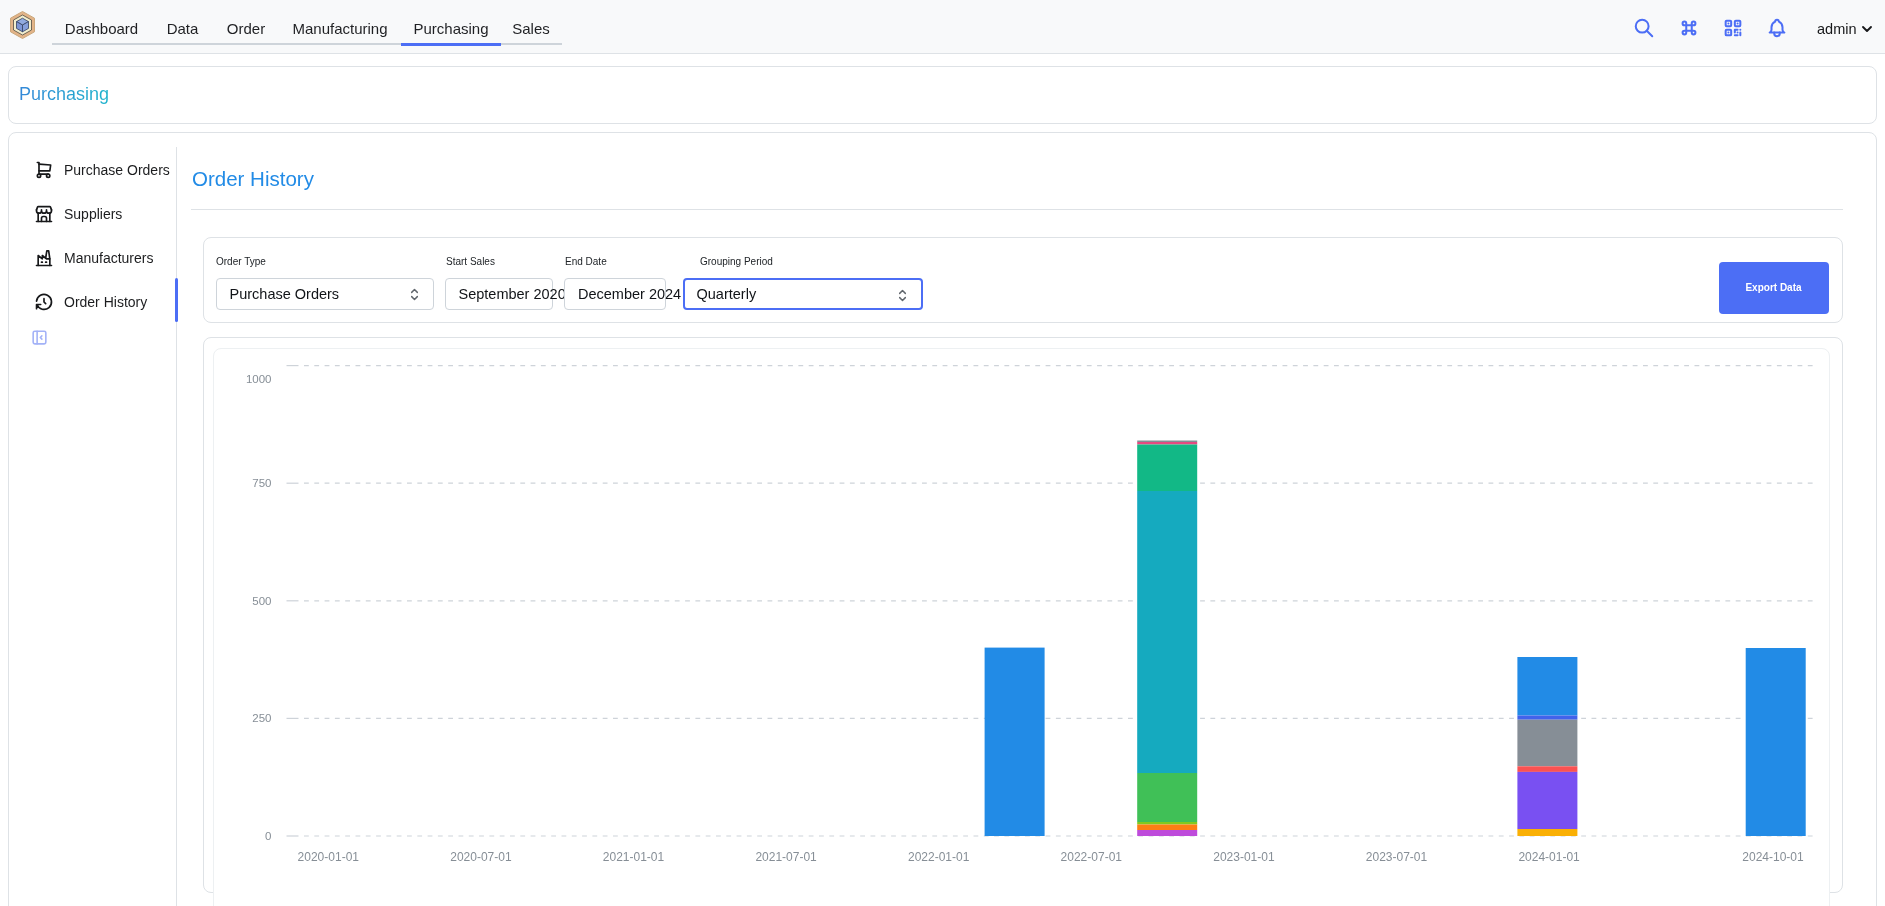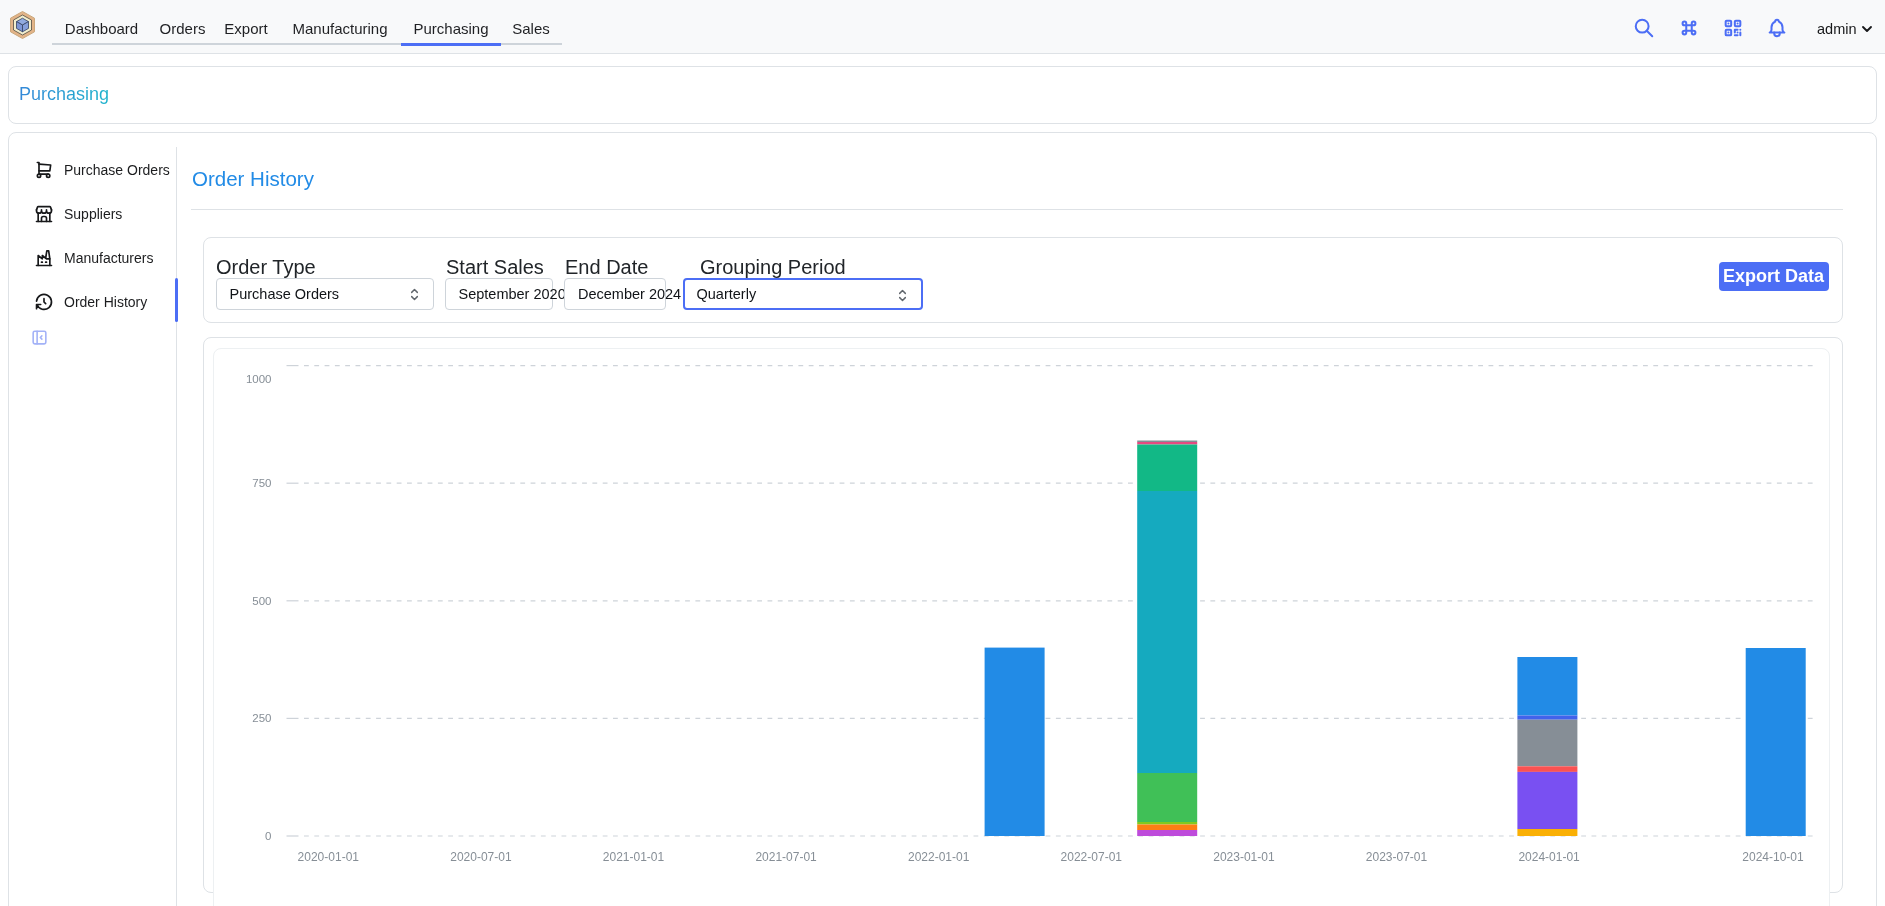--- a/index.html
+++ b/index.html
@@ -22,47 +22,47 @@
   background:#fff; border:1px solid #dee2e6; border-radius:8px; }
 #sidediv { position:absolute; left:167px; top:14px; width:1px; height:790px; background:#dee2e6; }
 #activebar { position:absolute; left:165.8px; top:145px; width:3.2px; height:44px; background:#4c6ef5; border-radius:2px; }
 .sideitem { position:absolute; left:25px; display:flex; align-items:center; gap:10px;
   font-size:14px; color:#1c1d1f; white-space:nowrap; }
 .sideitem svg { flex:0 0 auto; }
 #heading { position:absolute; left:183px; top:34px; font-size:20.5px; color:#228be6; }
 #hdivider { position:absolute; left:182px; top:75.5px; width:1652px; height:1px; background:#dee2e6; }
 #fcard { position:absolute; left:193.5px; top:104px; width:1640px; height:86px;
   background:#fff; border:1px solid #dee2e6; border-radius:8px; }
-.flabel { position:absolute; top:18px; font-size:20px; color:#212529; white-space:nowrap; }
+.flabel { position:absolute; top:18px; font-size:10px; color:#212529; white-space:nowrap; }
 .finput { position:absolute; top:40px; height:32px; background:#fff; border:1px solid #ced4da;
   border-radius:4px; font-size:14.5px; color:#111418; display:flex; align-items:center;
   padding-left:13px; white-space:nowrap; }
 #gsel { border:2px solid #4c6ef5; padding-left:12px; }
 .selchev { position:absolute; right:10px; top:7px; }
-#exportbtn { position:absolute; left:1515px; top:23.5px; width:110px; height:29px;
-  background:#4c6ef5; border-radius:4px; color:#fff; font-size:18px; font-weight:600;
+#exportbtn { position:absolute; left:1515px; top:23.5px; width:110px; height:52px;
+  background:#4c6ef5; border-radius:4px; color:#fff; font-size:10px; font-weight:600;
   display:flex; align-items:center; justify-content:center; }
 #ccard { position:absolute; left:193.5px; top:204px; width:1640px; height:556px;
   background:#fff; border:1px solid #dee2e6; border-radius:8px; }
 #cinner { position:absolute; left:9px; top:10px; width:1617px; height:665px;
   background:#fff; border:1px solid #edf0f2; border-radius:8px; }
 </style>
 </head>
 <body>
 <div id="navbar">
   <svg class="abs" style="left:9px;top:10px" width="27" height="30" viewBox="0 0 27 30">
     <polygon points="13.5,1.5 25.5,8.2 25.5,21.8 13.5,28.5 1.5,21.8 1.5,8.2" fill="#e3b488" stroke="#caa87c" stroke-width="1"></polygon>
     <polygon points="13.5,5 22.5,10 22.5,20 13.5,25 4.5,20 4.5,10" fill="#f2eecd" stroke="#3a3a34" stroke-width="0.7"></polygon>
     <polygon points="13.5,8.2 19.5,11.6 13.5,15 7.5,11.6" fill="#92abdf" stroke="#33415f" stroke-width="0.8"></polygon>
     <polygon points="7.5,11.6 13.5,15 13.5,21.8 7.5,18.4" fill="#7e97d6" stroke="#33415f" stroke-width="0.8"></polygon>
     <polygon points="19.5,11.6 13.5,15 13.5,21.8 19.5,18.4" fill="#87a0da" stroke="#33415f" stroke-width="0.8"></polygon>
   </svg>
   <span class="tab" style="left:101.5px">Dashboard</span>
-  <span class="tab" style="left:182.5px">Orders</span>
-  <span class="tab" style="left:246px">Export</span>
+  <span class="tab" style="left:182.5px">Data</span>
+  <span class="tab" style="left:246px">Order</span>
   <span class="tab" style="left:340px">Manufacturing</span>
   <span class="tab" style="left:451px">Purchasing</span>
   <span class="tab" style="left:531px">Sales</span>
   <div id="tabline"></div>
   <div id="tabline-active"></div>
   <svg class="navicon" style="left:1633px" width="22" height="22" viewBox="0 0 24 24" fill="none" stroke="#4c6ef5" stroke-width="2.2" stroke-linecap="round" stroke-linejoin="round">
     <circle cx="10" cy="10" r="7"></circle>
       <path d="M21 21l-6 -6"></path>
   </svg>
   <svg class="navicon" style="left:1678px" width="22" height="22" viewBox="0 0 24 24" fill="none" stroke="#4c6ef5" stroke-width="2.2" stroke-linecap="round" stroke-linejoin="round">

